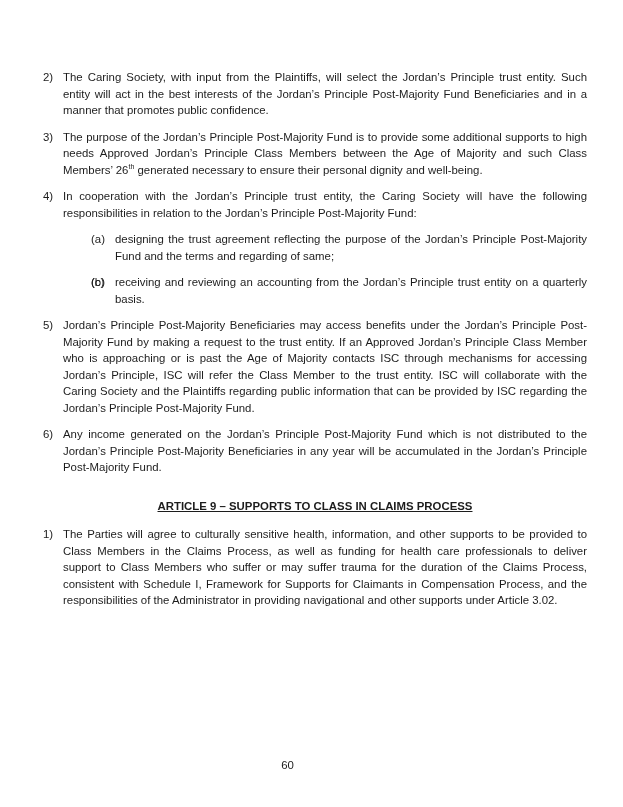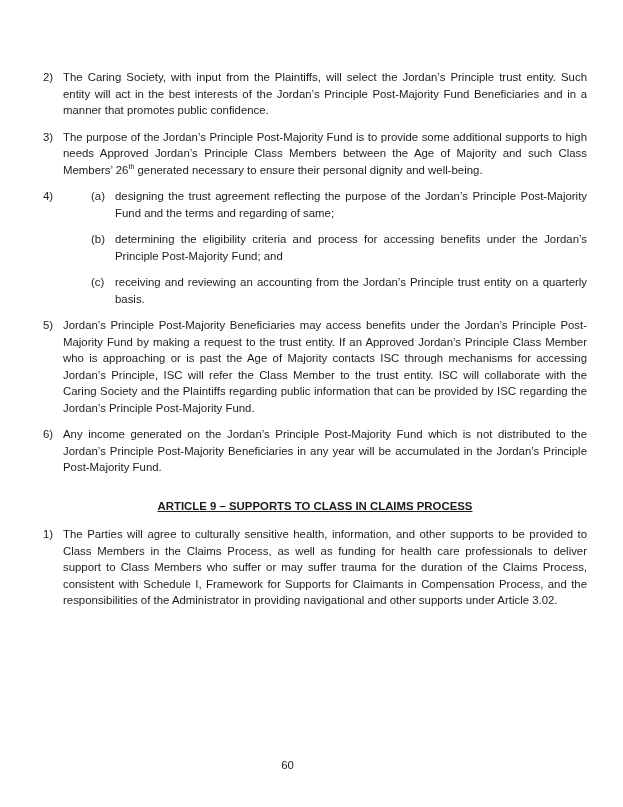--- a/index.html
+++ b/index.html
@@ -81,30 +81,30 @@
       <span>The Caring Society, with input from the Plaintiffs, will select the Jordan’s Principle trust entity. Such entity will act in the best interests of the Jordan’s Principle Post-Majority Fund Beneficiaries and in a manner that promotes public confidence.</span>
     </div>
 
     <div class="item">
       <span class="marker">3)</span>
       <span>The purpose of the Jordan’s Principle Post-Majority Fund is to provide some additional supports to high needs Approved Jordan’s Principle Class Members between the Age of Majority and such Class Members’ 26</span><sup>th</sup><span> generated necessary to ensure their personal dignity and well-being.</span>
     </div>
 
     <div class="item">
       <span class="marker">4)</span>
+      <span>In cooperation with the Jordan’s Principle trust entity, the Caring Society will have the following responsibilities in relation to the Jordan’s Principle Post-Majority Fund:</span>
     </div>
 
     <div class="subitem">
       <span class="marker">(a)</span>
       <span>designing the trust agreement reflecting the purpose of the Jordan’s Principle Post-Majority Fund and the terms and regarding of same;</span>
     </div>
 
     <div class="subitem">
       <span class="marker">(b)</span>
-      <span>determining the eligibility criteria and process for accessing benefits under the Jordan’s Principle Post-Majority Fund; and</span>
     </div>
 
     <div class="subitem">
       <span class="marker">(c)</span>
       <span>receiving and reviewing an accounting from the Jordan’s Principle trust entity on a quarterly basis.</span>
     </div>
 
     <div class="item">
       <span class="marker">5)</span>
       <span>Jordan’s Principle Post-Majority Beneficiaries may access benefits under the Jordan’s Principle Post-Majority Fund by making a request to the trust entity. If an Approved Jordan’s Principle Class Member who is approaching or is past the Age of Majority contacts ISC through mechanisms for accessing Jordan’s Principle, ISC will refer the Class Member to the trust entity. ISC will collaborate with the Caring Society and the Plaintiffs regarding public information that can be provided by ISC regarding the Jordan’s Principle Post-Majority Fund.</span>

